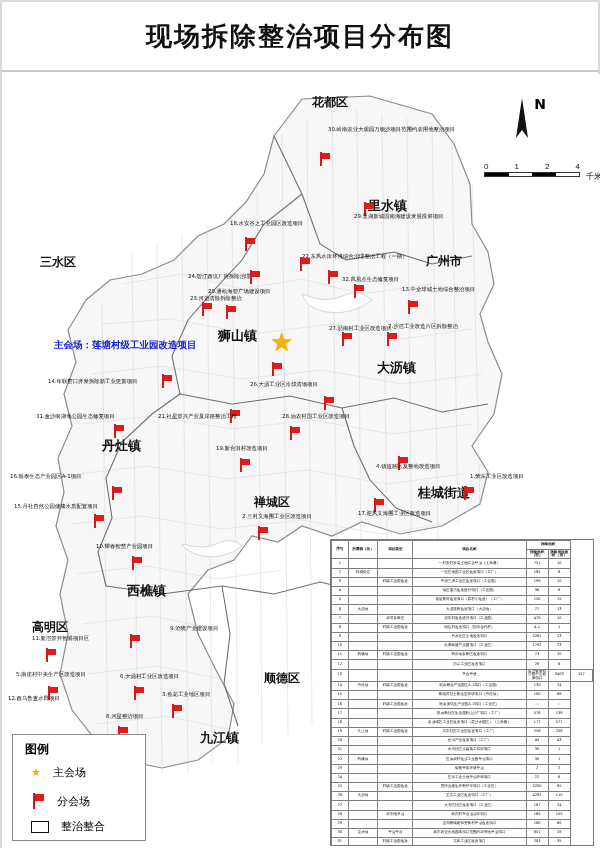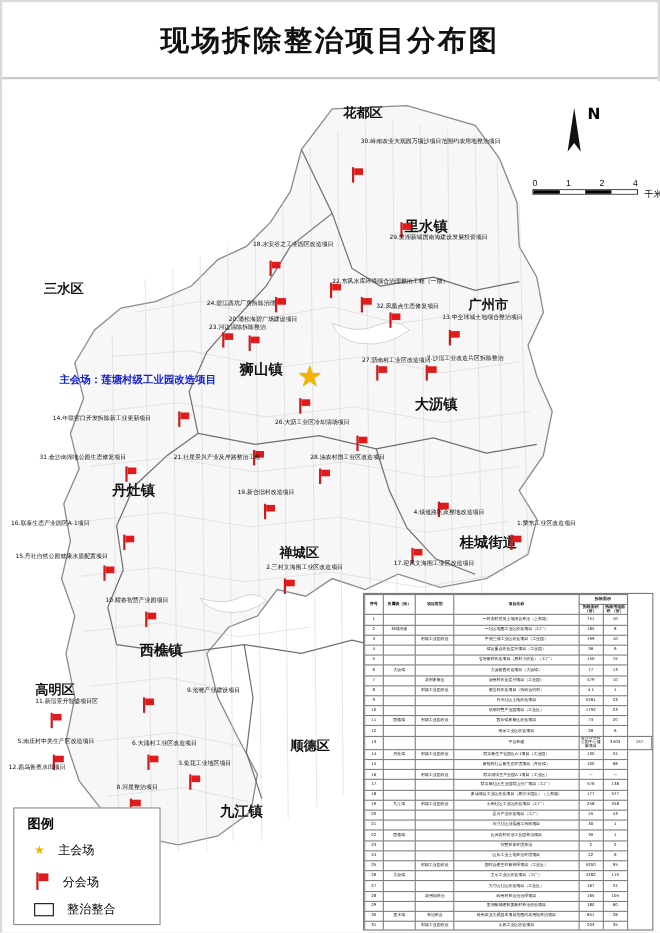--- a/index.html
+++ b/index.html
@@ -191,21 +191,21 @@
       </g>
 
       <g fill="#ffffff" stroke="#bdbdbd" stroke-width="0.6">
         <path d="M300,220 q24,10 40,2 q18,-8 30,4 q-20,16 -46,12 q-20,-4 -24,-18 Z"></path>
         <path d="M180,470 q22,6 34,0 q16,-8 26,2 q-18,14 -40,10 q-16,-4 -20,-12 Z"></path>
       </g>
     </svg>
 
     <div class="dist-label" style="left:310px;top:20px">花都区</div>
     <div class="dist-label" style="left:38px;top:180px">三水区</div>
-    <div class="dist-label" style="left:424px;top:195px">广州市</div>
+    <div class="dist-label" style="left:424px;top:179px">广州市</div>
     <div class="dist-label" style="left:252px;top:420px">禅城区</div>
     <div class="dist-label" style="left:30px;top:545px">高明区</div>
     <div class="dist-label" style="left:262px;top:596px">顺德区</div>
     <div class="dist-label" style="left:36px;top:668px">图例</div>
 
     <div class="town-label" style="left:366px;top:123px">里水镇</div>
     <div class="town-label" style="left:216px;top:253px">狮山镇</div>
     <div class="town-label" style="left:375px;top:285px">大沥镇</div>
     <div class="town-label" style="left:100px;top:363px">丹灶镇</div>
     <div class="town-label" style="left:416px;top:410px">桂城街道</div>

